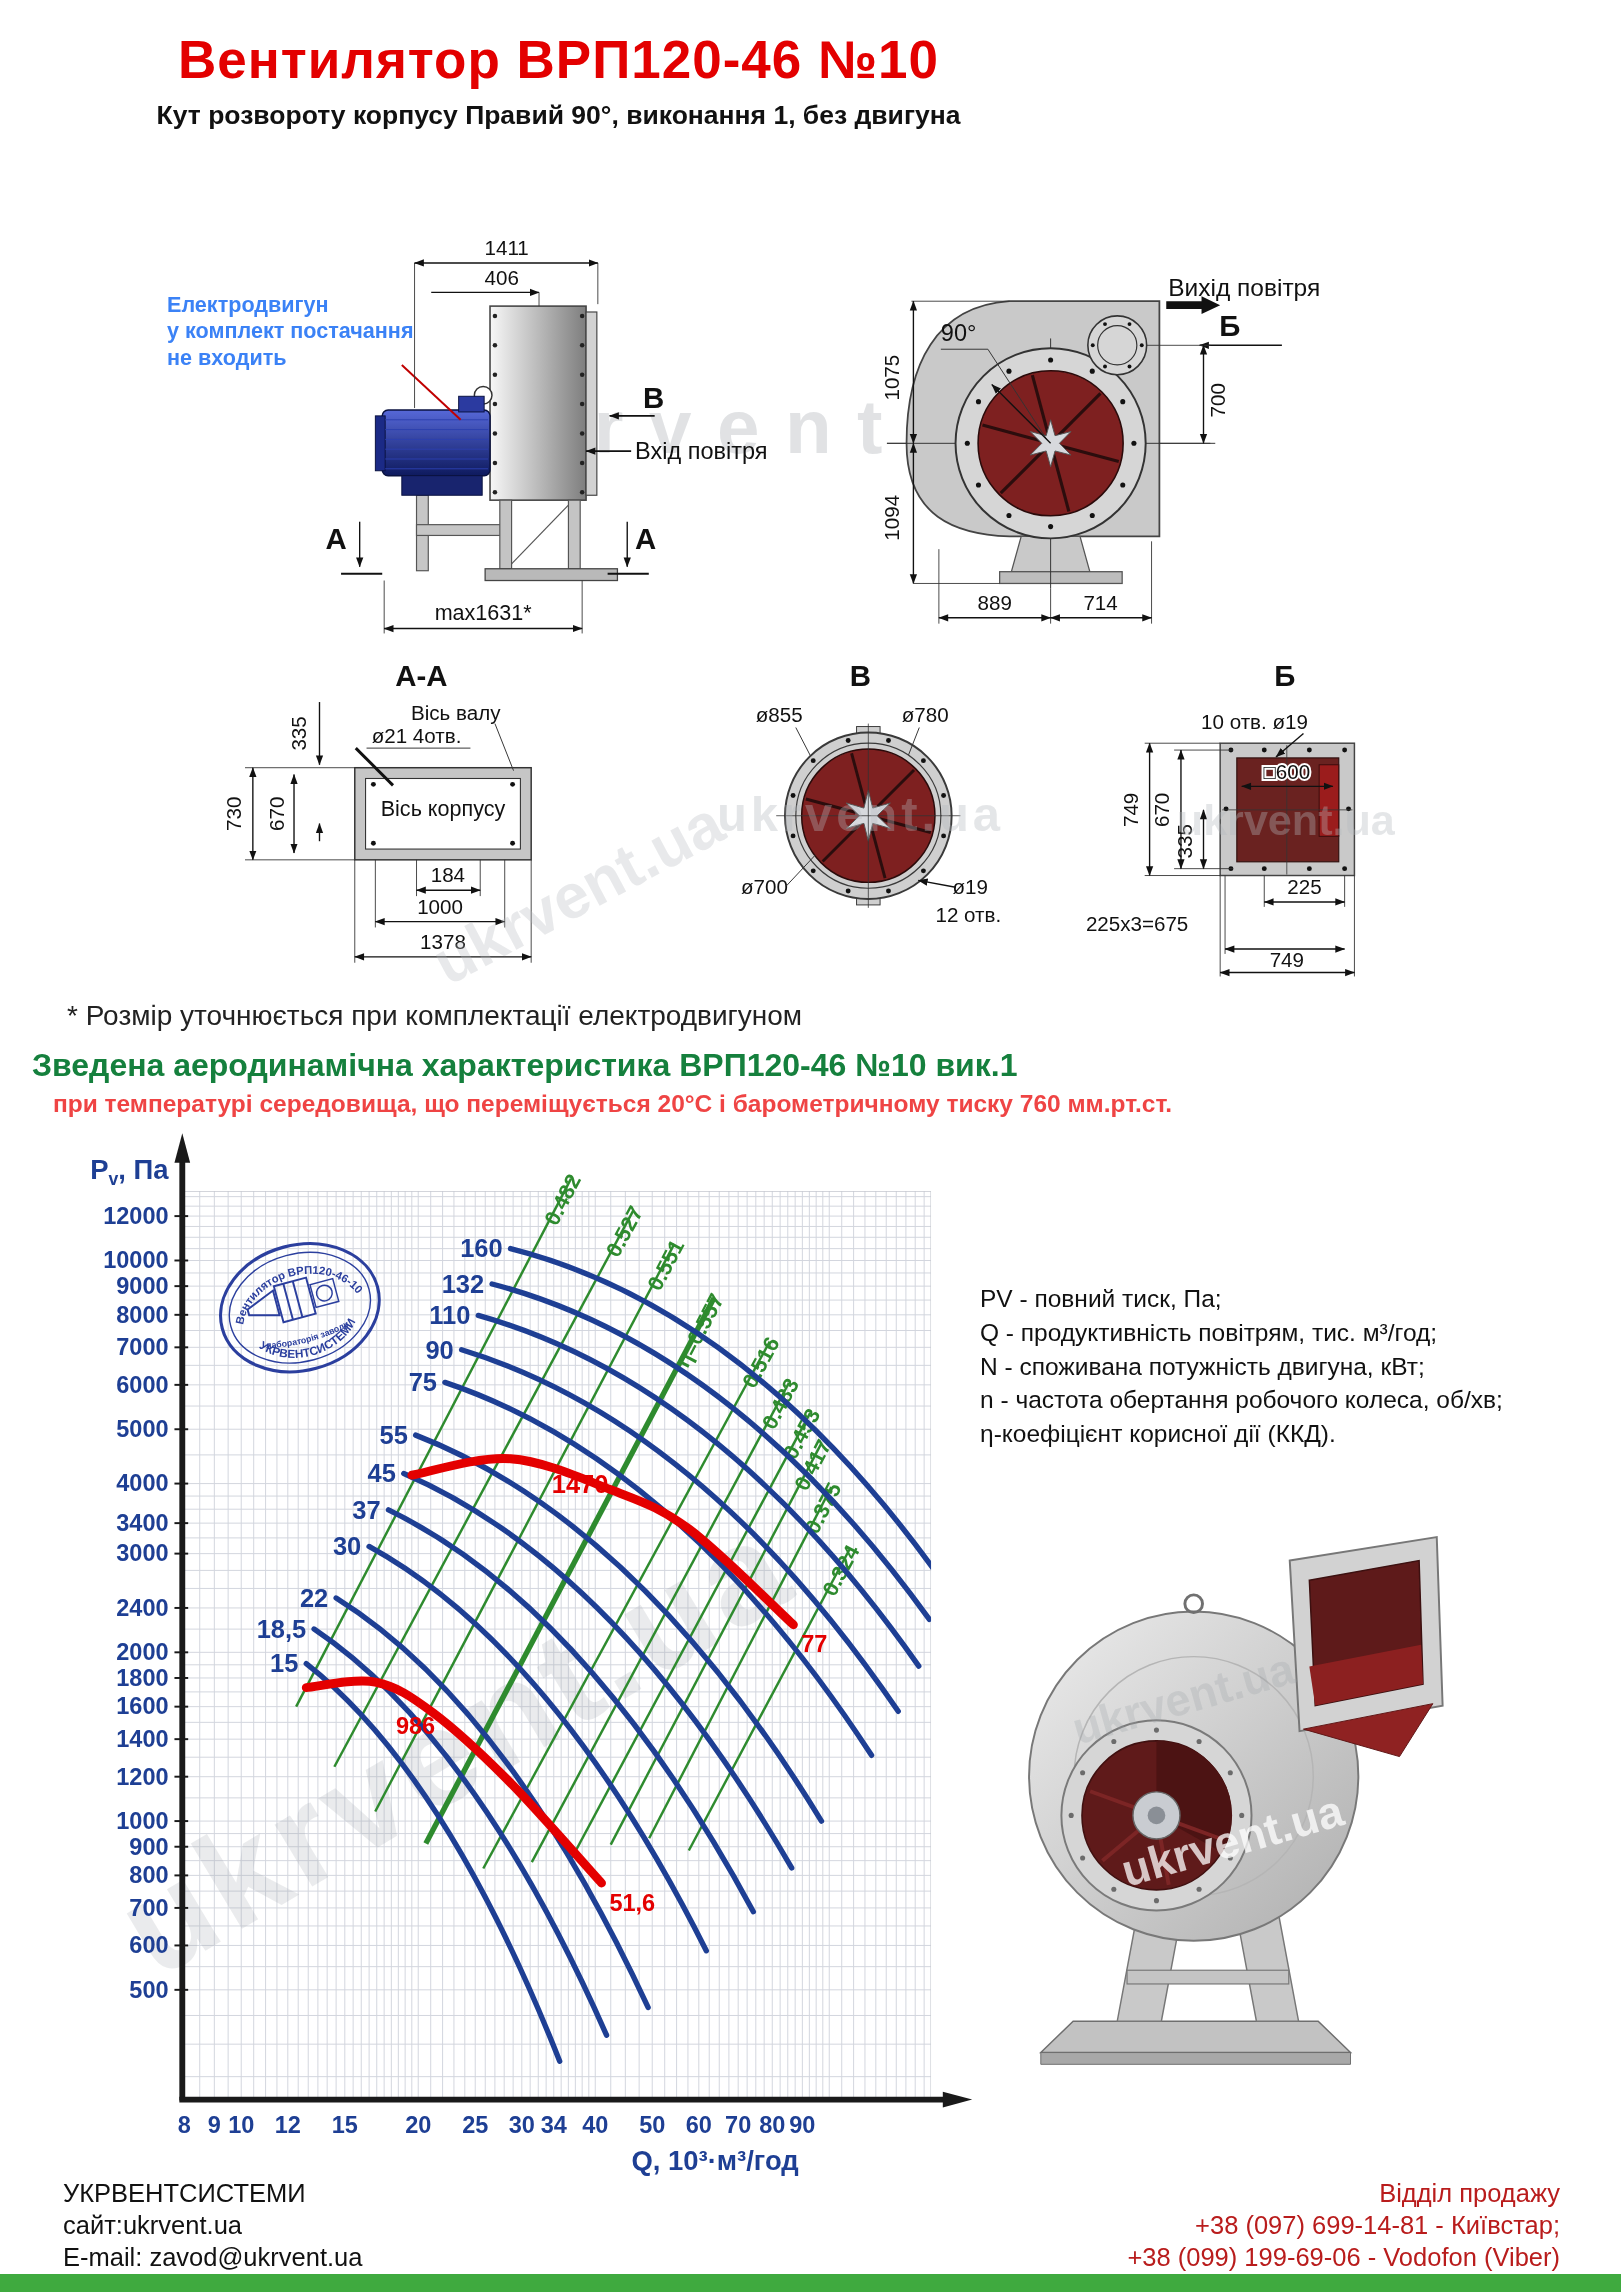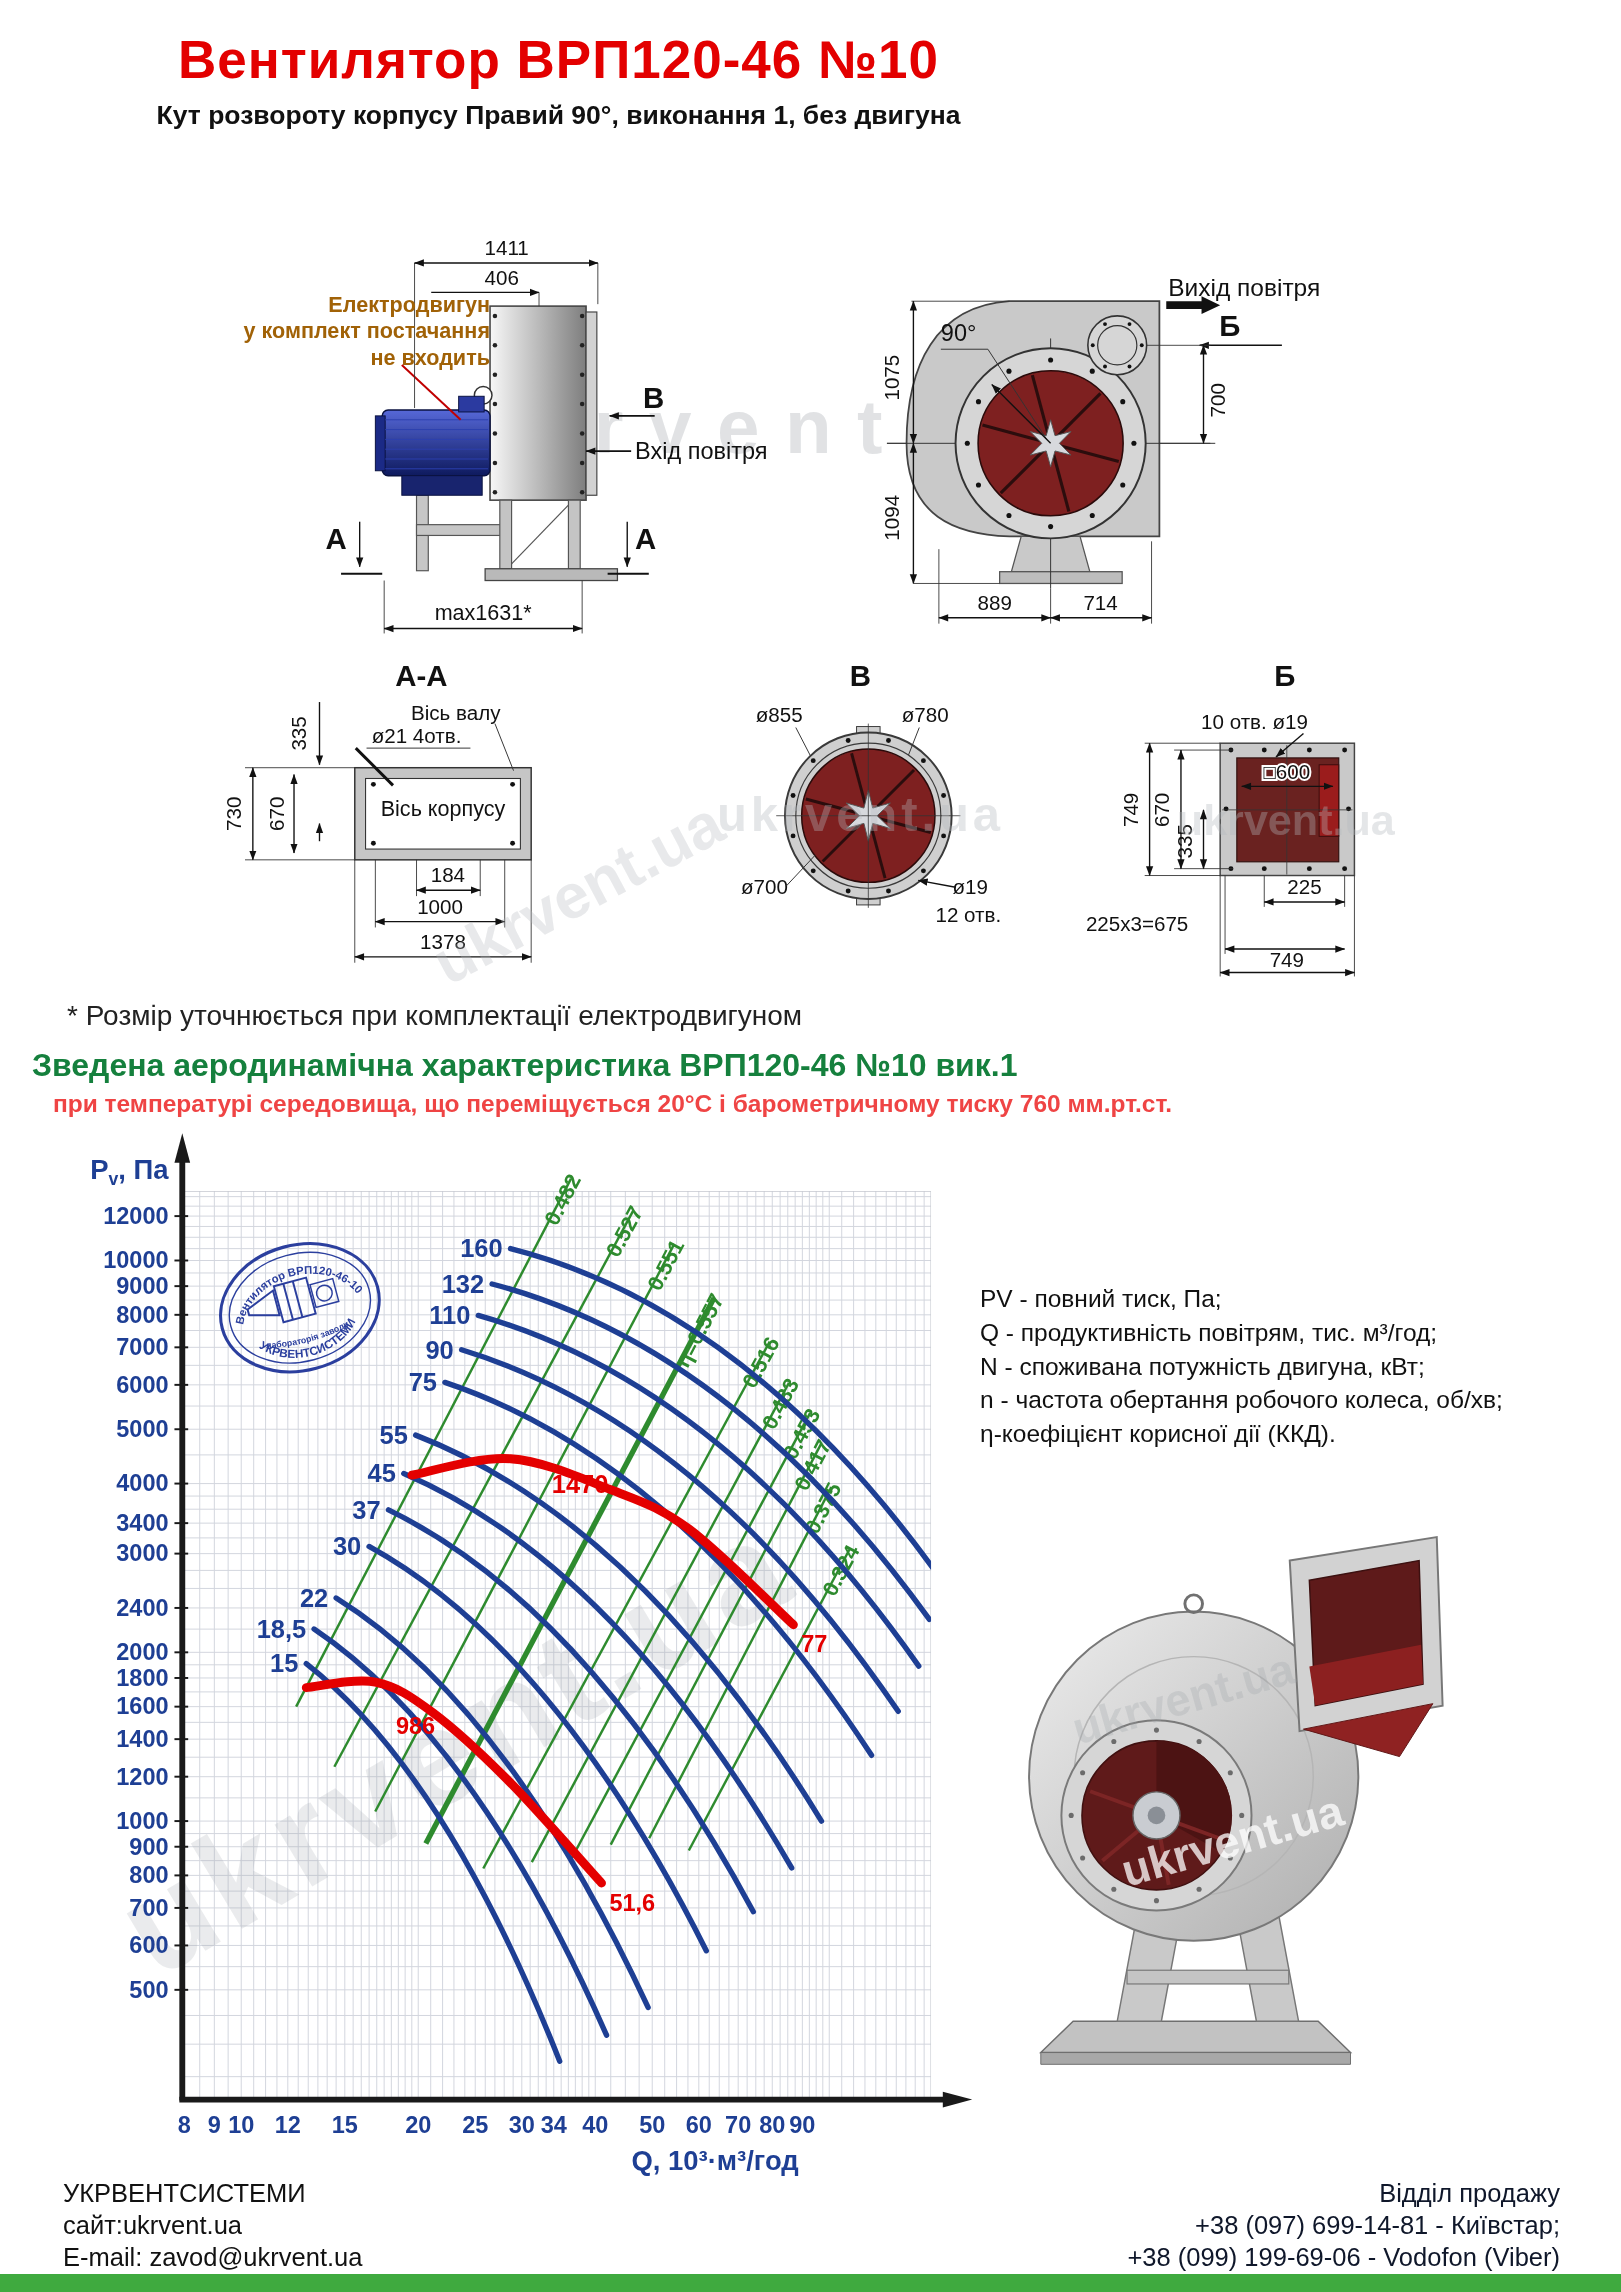--- a/index.html
+++ b/index.html
@@ -3,31 +3,31 @@
 <meta charset="utf-8">
 <style>
   html,body{margin:0;padding:0;}
   body{width:1621px;height:2293px;position:relative;background:#ffffff;
        font-family:"Liberation Sans",sans-serif;overflow:hidden;}
   .abs{position:absolute;}
   .page-title{left:0;top:29px;width:1117px;text-align:center;font-size:53px;
               font-weight:bold;color:#e30000;letter-spacing:1px;}
   .page-subtitle{left:0;top:100px;width:1117px;text-align:center;font-size:26.5px;
                  font-weight:bold;color:#111;}
-  .motor-note{left:167px;top:292px;width:323px;text-align:right;font-size:21.6px;
-              font-weight:bold;color:#a16207;line-height:1.22;}
+  .motor-note{left:167px;top:292px;width:323px;text-align:left;font-size:21.6px;
+              font-weight:bold;color:#3b82f6;line-height:1.22;}
   .note{left:67px;top:1000px;font-size:28px;color:#222;}
   .chart-title{left:0;top:1047px;width:1137px;text-align:left;font-size:32px;
                font-weight:bold;color:#15803d;margin-left:32px;}
   .chart-subtitle{left:0;top:1090px;width:1225px;text-align:center;font-size:24.5px;
                   font-weight:bold;color:#ef4444;}
   .legend{left:980px;top:1262px;font-size:24.5px;color:#111;line-height:1.38;margin-top:20px;}
   .footer-left{left:63px;top:2178px;font-size:25.5px;color:#111;line-height:1.25;}
   .footer-right{left:980px;top:2178px;width:580px;text-align:right;font-size:25.5px;
-                color:#0f172a;line-height:1.25;}
+                color:#b91c1c;line-height:1.25;}
   .green-bar{left:0;top:2274px;width:1621px;height:18.6px;background:#3faa3f;}
   svg{position:absolute;left:0;top:0;}
 </style>
 </head>
 <body>
 
 <svg id="art" width="1621" height="2293" viewBox="0 0 1654 2339">
     <defs>
       <marker id="mae" markerWidth="11" markerHeight="9" refX="9.5" refY="4.5" orient="auto" markerUnits="userSpaceOnUse">
         <path d="M0,0.8 L10,4.5 L0,8.2 Z" fill="#111"></path>

